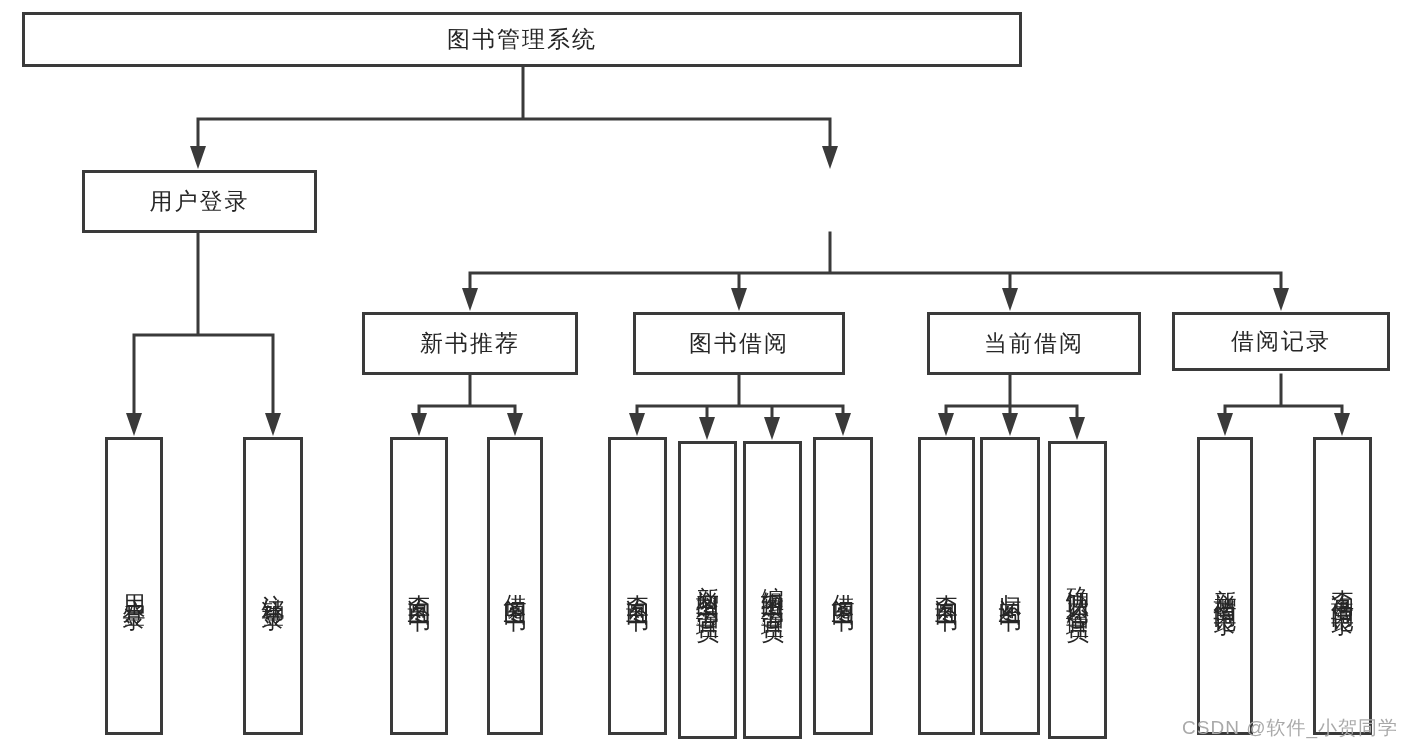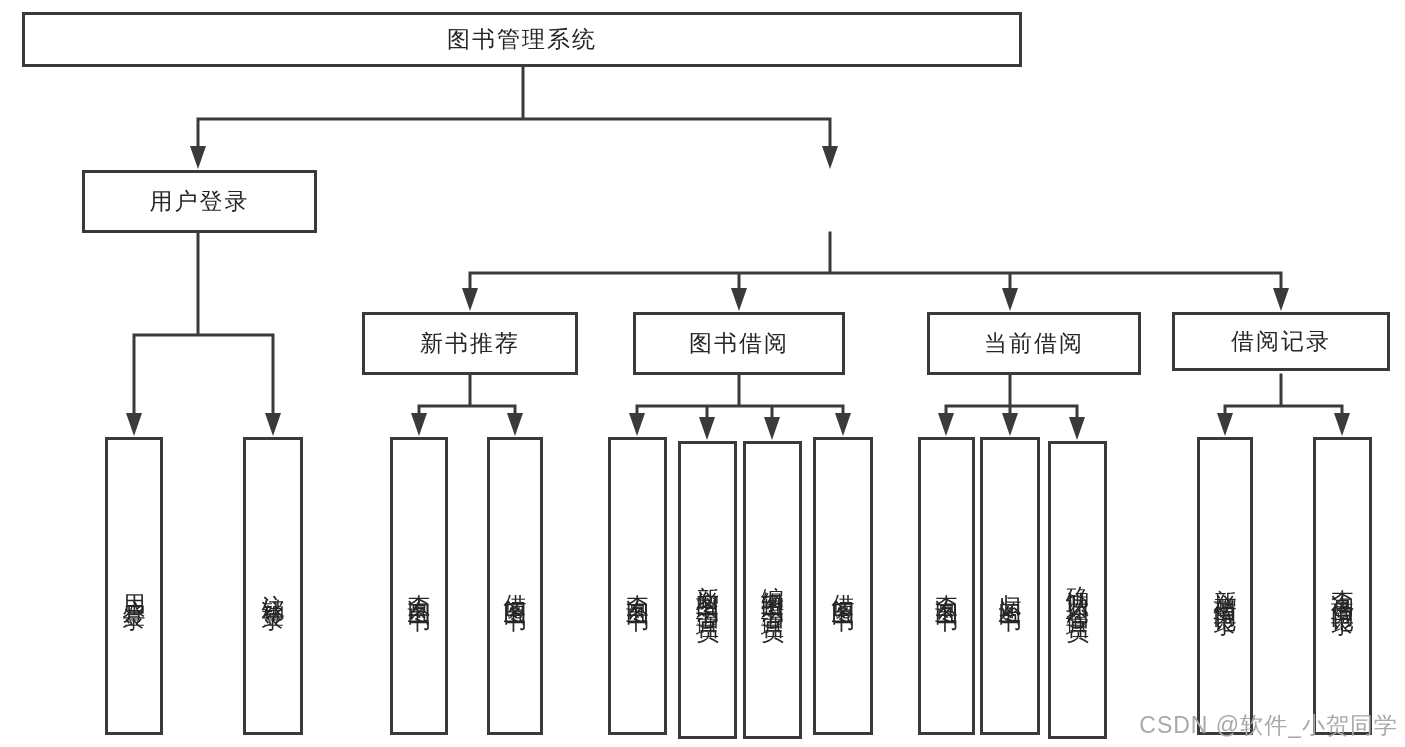--- a/index.html
+++ b/index.html
@@ -15,21 +15,21 @@
     box-sizing:border-box;display:flex;align-items:center;justify-content:center;
     color:#262626;text-align:center;
   }
   .h{font-size:23px;letter-spacing:2px;white-space:nowrap;}
   .v{
     writing-mode:vertical-rl;text-orientation:mixed;
     font-size:23px;letter-spacing:5px;line-height:1;
   }
   .watermark{
     position:absolute;right:7px;bottom:6px;
-    font-size:23px;color:#a9a9a9;letter-spacing:1px;white-space:nowrap;
+    font-size:19px;color:#a9a9a9;letter-spacing:1px;white-space:nowrap;
     z-index:5;
   }
 </style>
 </head>
 <body>
 
 <div id="chart">
 
   <svg class="wires" width="1405" height="747" viewBox="0 0 1405 747" fill="#3a3a3a" stroke="#3a3a3a" stroke-width="3" stroke-linecap="square">
 

